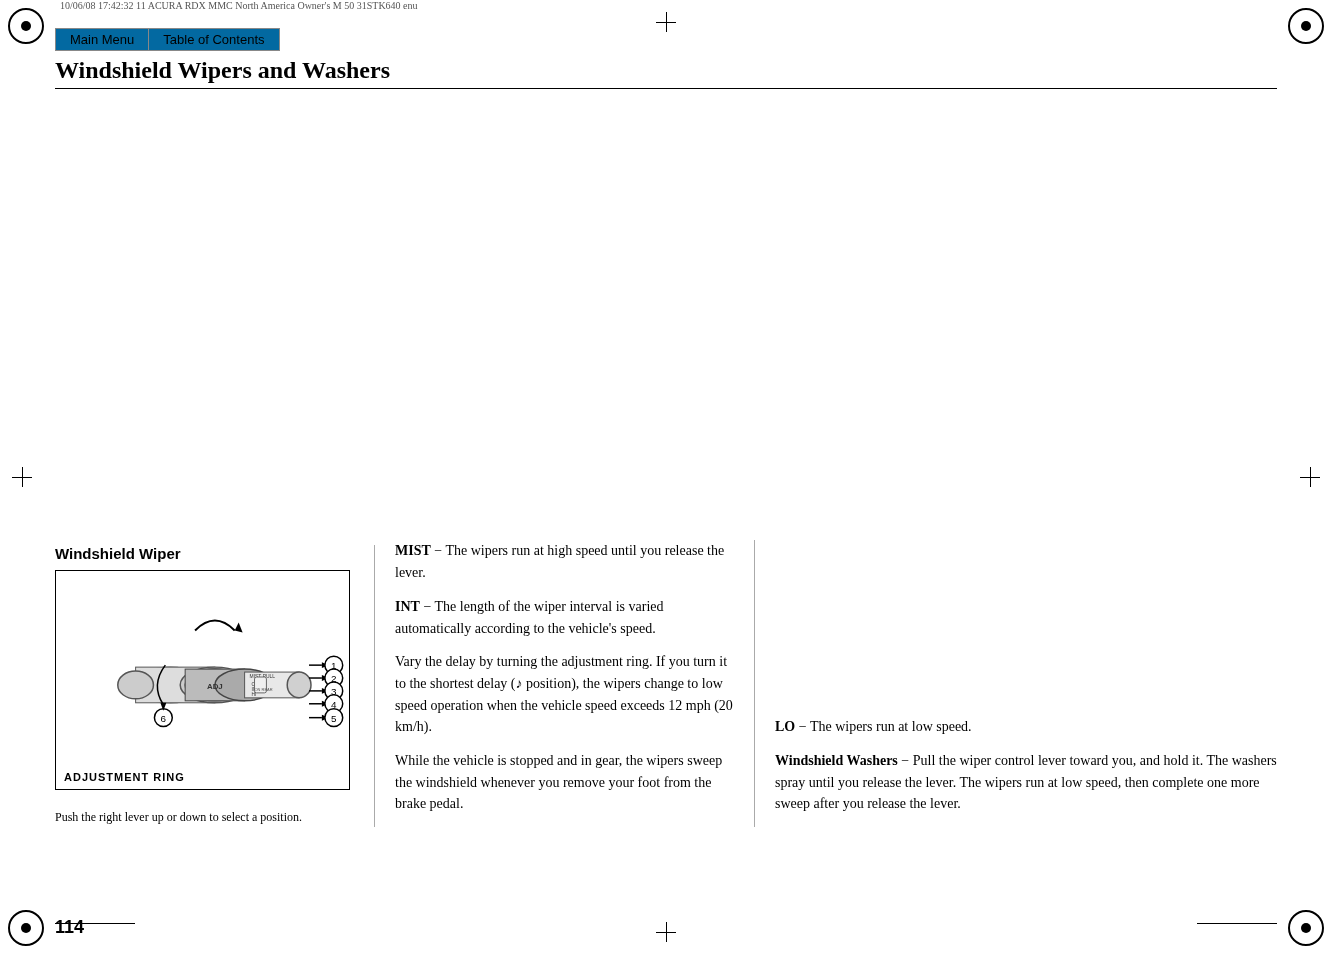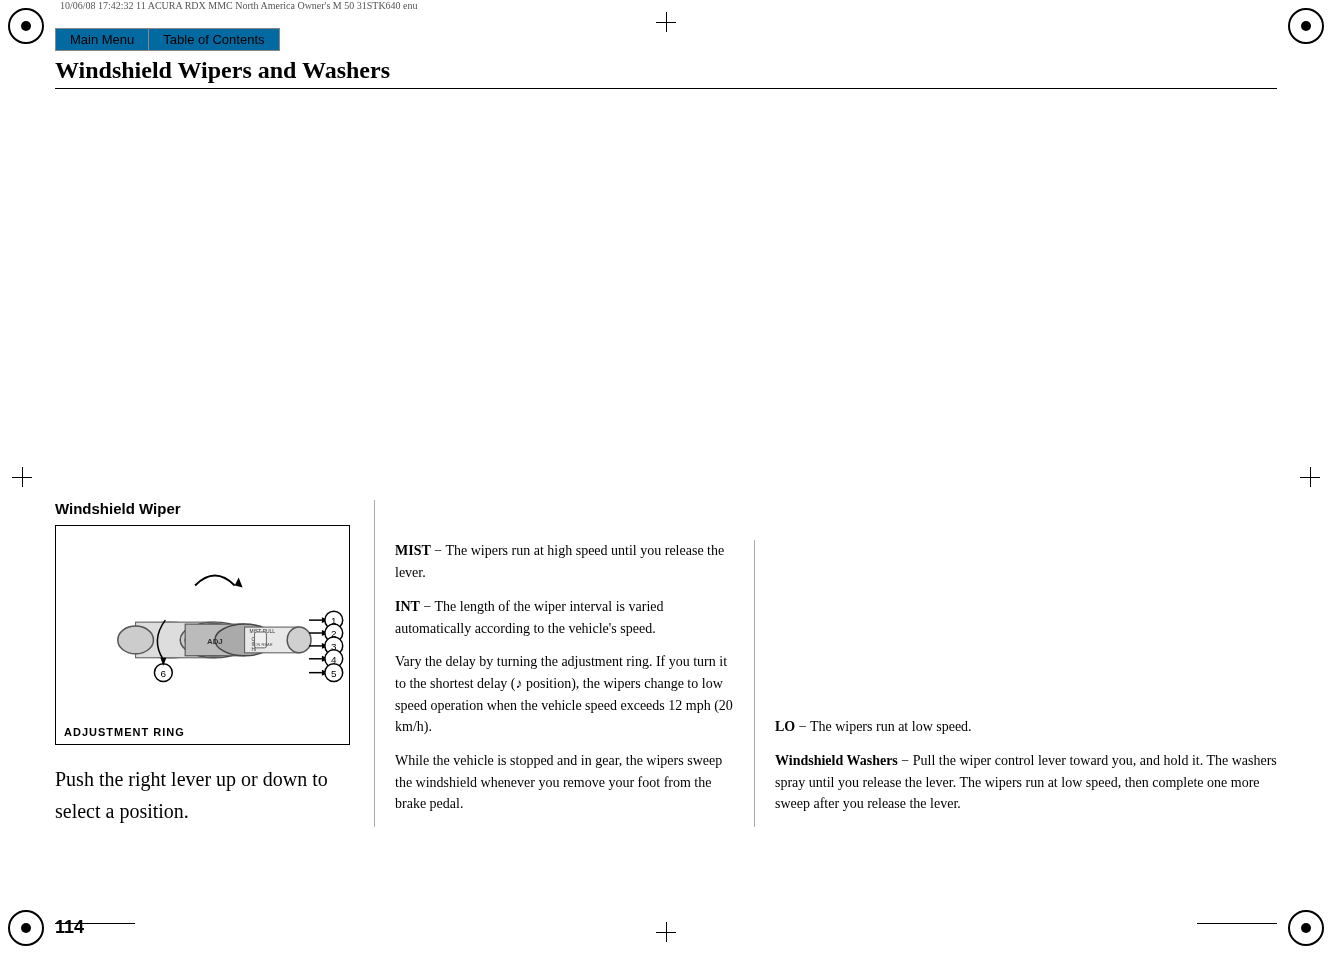--- a/index.html
+++ b/index.html
@@ -192,21 +192,21 @@
     }
 
     .list-items {
       margin-top: 6px;
       line-height: 1.8;
       font-size: 14px;
     }
 
     .push-text {
       margin-top: 18px;
-      font-size: 20px;
+      font-size: 12px;
       line-height: 1.6;
     }
 
     
     .para {
       font-size: 14px;
       line-height: 1.55;
       margin-bottom: 12px;
     }
 

